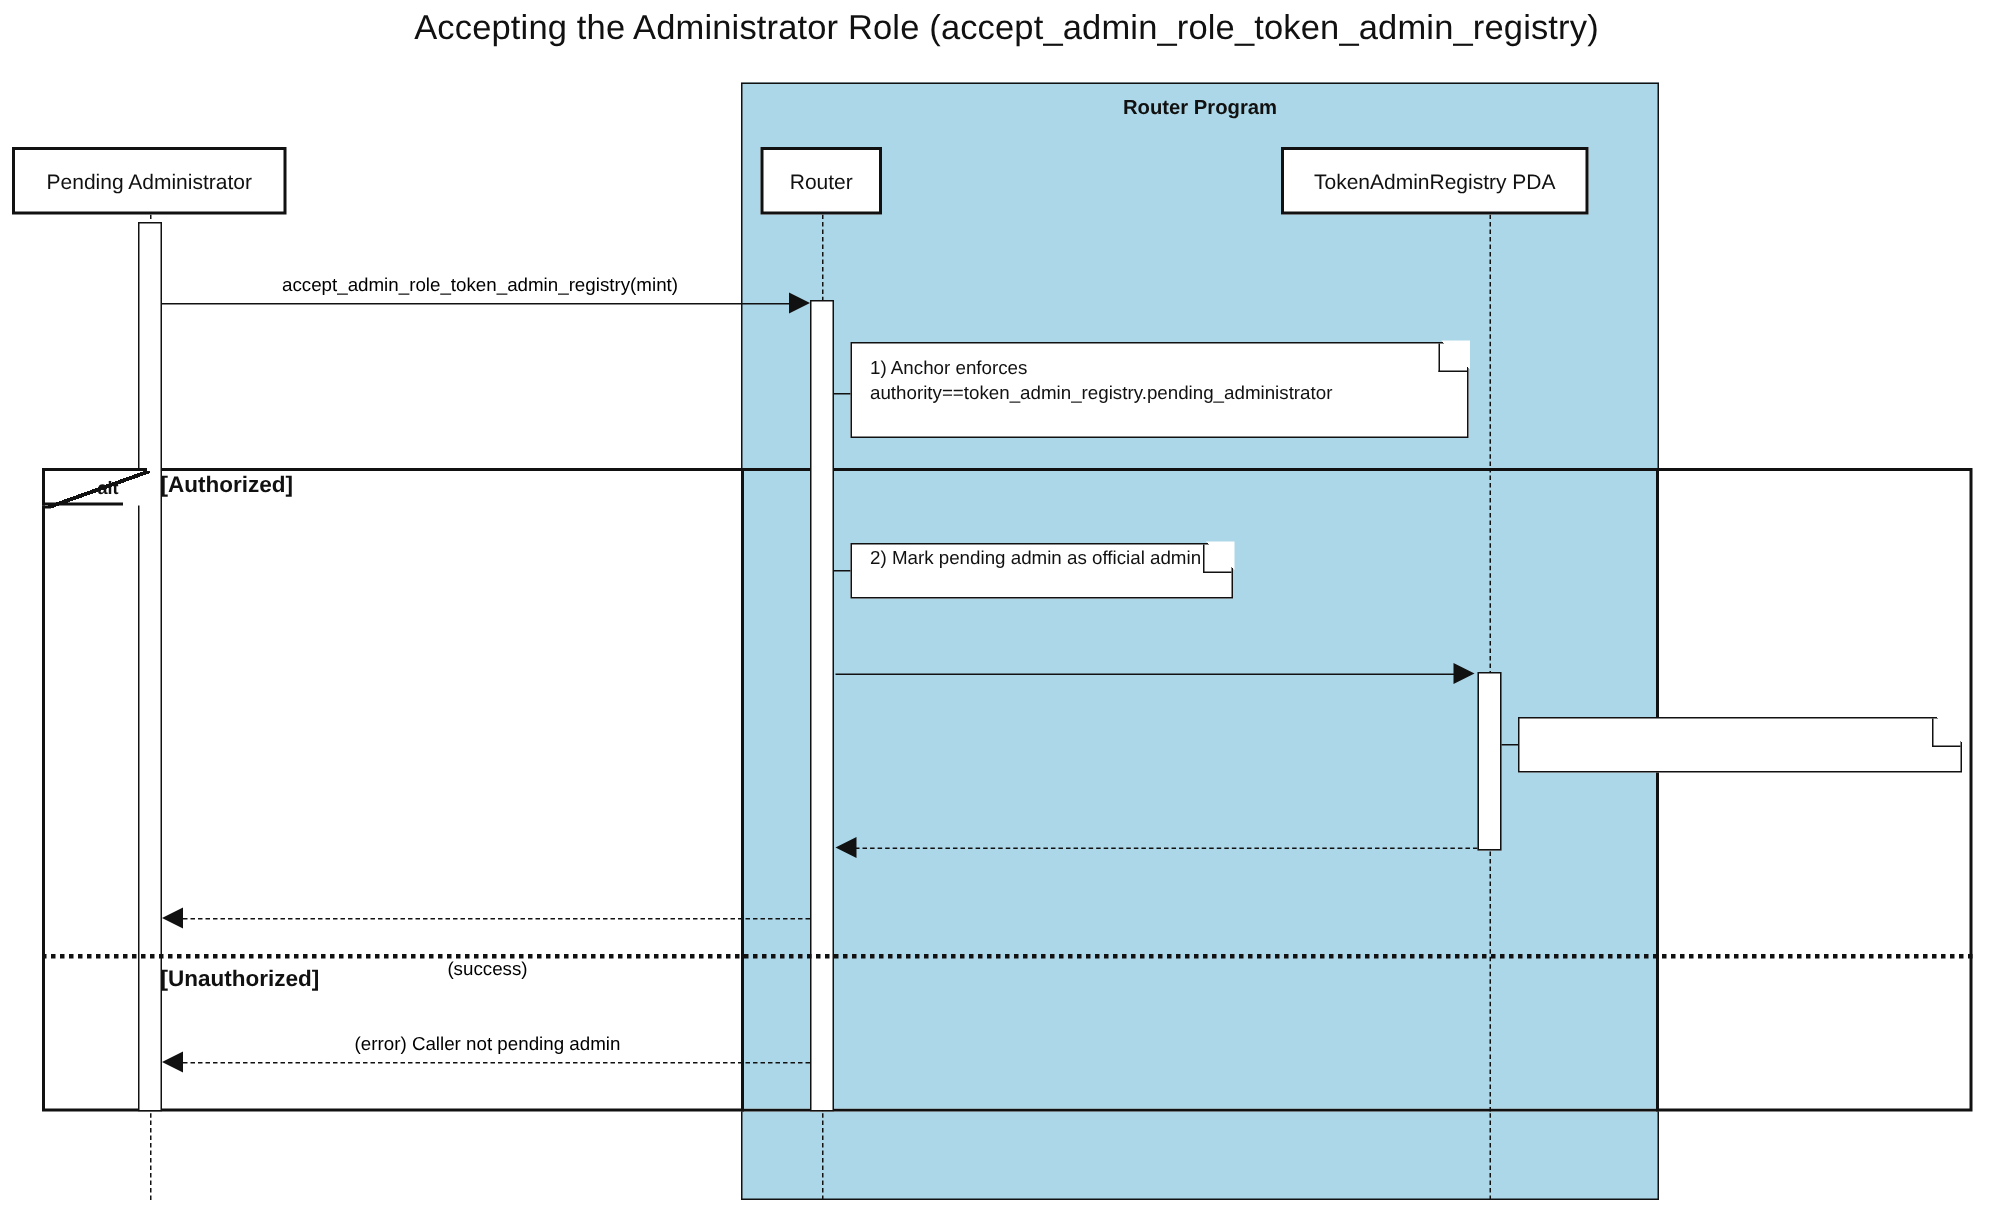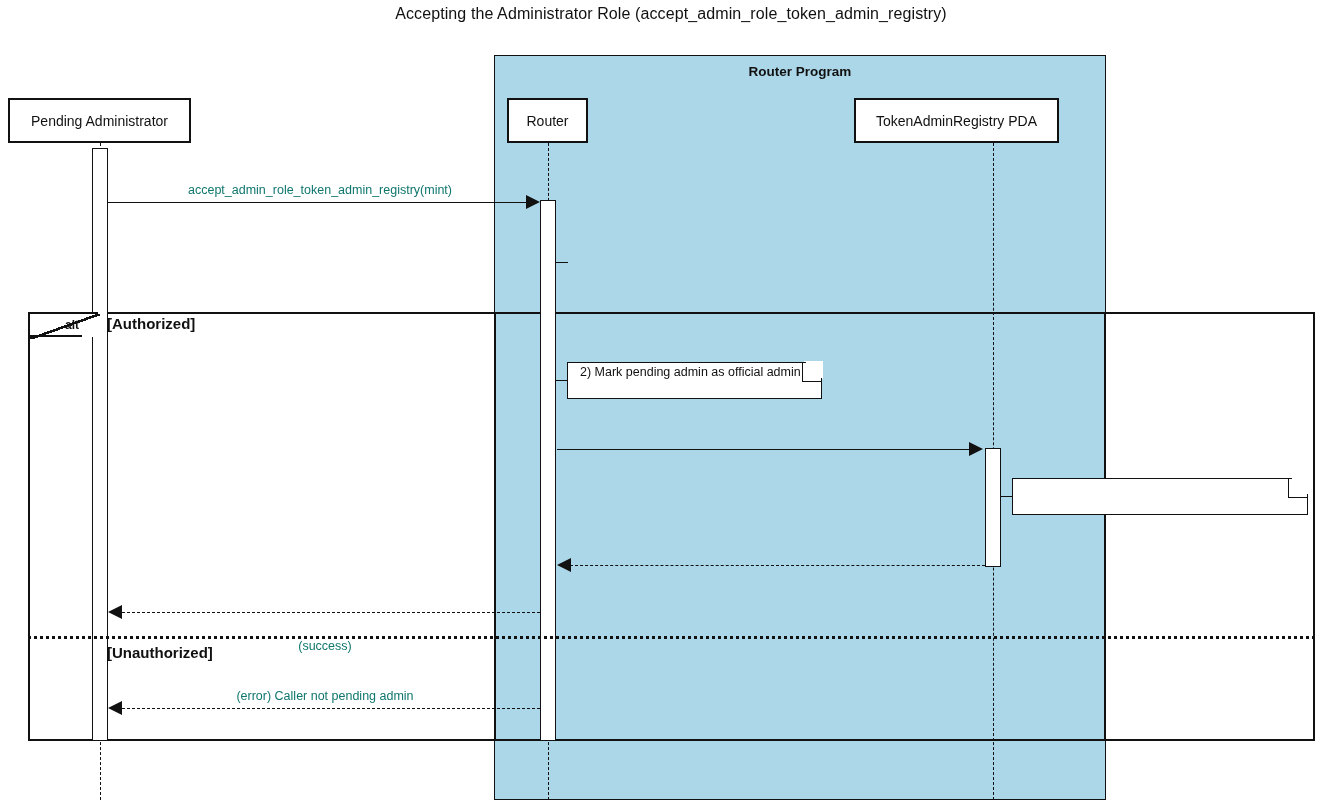--- a/index.html
+++ b/index.html
@@ -6,21 +6,21 @@
   body{
     width:1342px;height:808px;position:relative;overflow:hidden;
     font-family:"Liberation Sans", sans-serif;
     color:#000000;
   }
   .canvas{position:absolute;inset:0;}
 
   
   .title{
     position:absolute;left:0;top:5px;width:1342px;
-    text-align:center;font-size:16px;color:#111;
+    text-align:center;font-size:23px;color:#111;
     letter-spacing:.1px;
   }
 
   
   .program-box{
     position:absolute;
     left:494px;top:55px;width:612px;height:745px;
     background:#ACD7E8;border:1.6px solid #111;
     box-sizing:border-box;
   }
@@ -101,21 +101,21 @@
     position:absolute;width:0;height:0;
     border-top:7px solid transparent;border-bottom:7px solid transparent;
     border-left:14px solid #111;
   }
   .arrow-l{
     position:absolute;width:0;height:0;
     border-top:7px solid transparent;border-bottom:7px solid transparent;
     border-right:14px solid #111;
   }
   .msg-text{
-    position:absolute;font-size:12.5px;color:#0f766e;text-align:center;
+    position:absolute;font-size:12.5px;color:#000000;text-align:center;
     white-space:nowrap;
   }
 
   
   .note{
     position:absolute;background:#ffffff;
     border:1.9px solid #111;box-sizing:border-box;
     font-size:12.5px;color:#111;
     padding:8px 12px;line-height:1.35;
   }
@@ -166,20 +166,26 @@
   <div class="alt-guard guard-auth">[Authorized]</div>
   <div class="alt-guard guard-unauth">[Unauthorized]</div>
 
   <div class="alt-divider"></div>
 
   <div class="msg-line" style="left:108px;top:202px;width:422px;"></div>
   <div class="arrow-r" style="left:526px;top:195px;"></div>
   <div class="msg-text" style="left:108px;top:183px;width:424px;">accept_admin_role_token_admin_registry(mint)</div>
 
   <div class="note-connector" style="left:556px;top:262px;width:12px;"></div>
+  <div class="note" style="left:567px;top:228px;width:412px;height:64px;">
+    <span class="note-line">1) Anchor enforces</span>
+    <span class="note-line">authority==token_admin_registry.pending_administrator</span>
+    <span class="fold-cut"></span>
+    <span style="position:absolute;right:0px;top:0px;width:18px;height:18px;border-left:1.9px solid #111;border-bottom:1.9px solid #111;background:transparent;transform:skew(0deg);"></span>
+  </div>
 
   <div class="note-connector" style="left:556px;top:380px;width:12px;"></div>
   <div class="note" style="left:567px;top:362px;width:255px;height:37px;padding-top:1px;">
     <span class="note-line">2) Mark pending admin as official admin</span>
     <span class="fold-cut"></span>
     <span style="position:absolute;right:0px;top:0px;width:18px;height:18px;border-left:1.9px solid #111;border-bottom:1.9px solid #111;background:transparent;"></span>
   </div>
 
   <div class="msg-line" style="left:557px;top:449px;width:414px;"></div>
   <div class="arrow-r" style="left:969px;top:442px;"></div>

